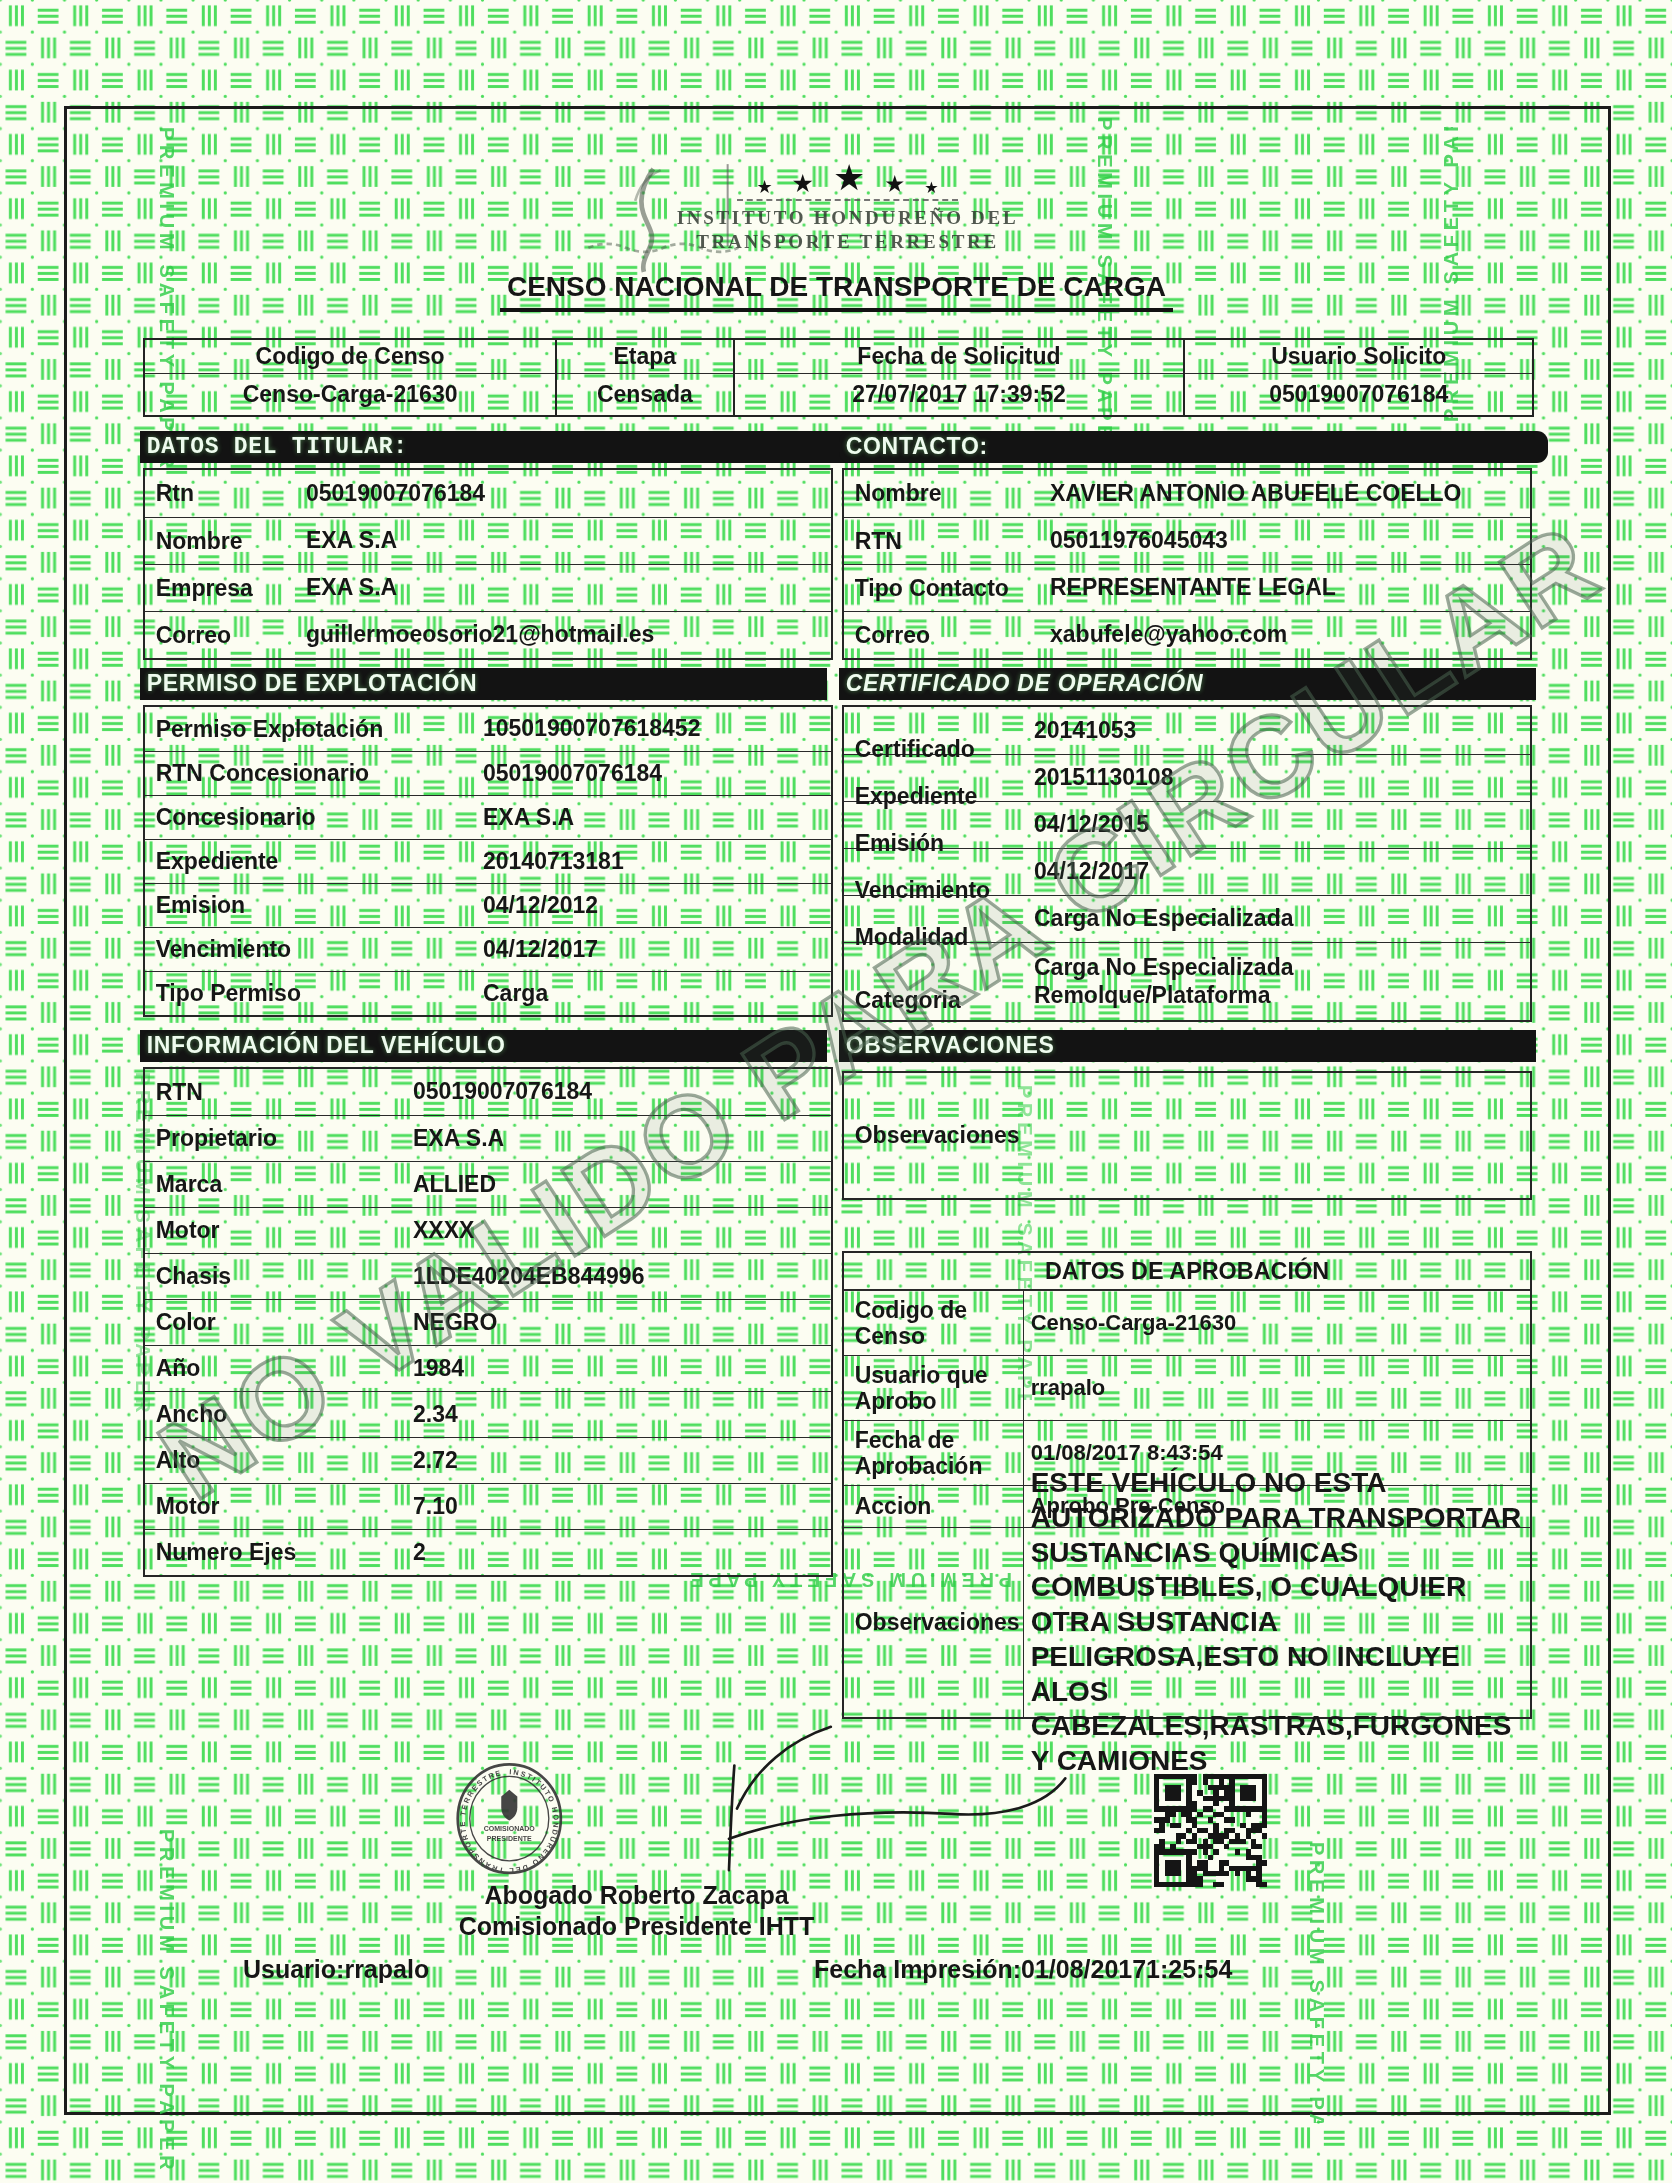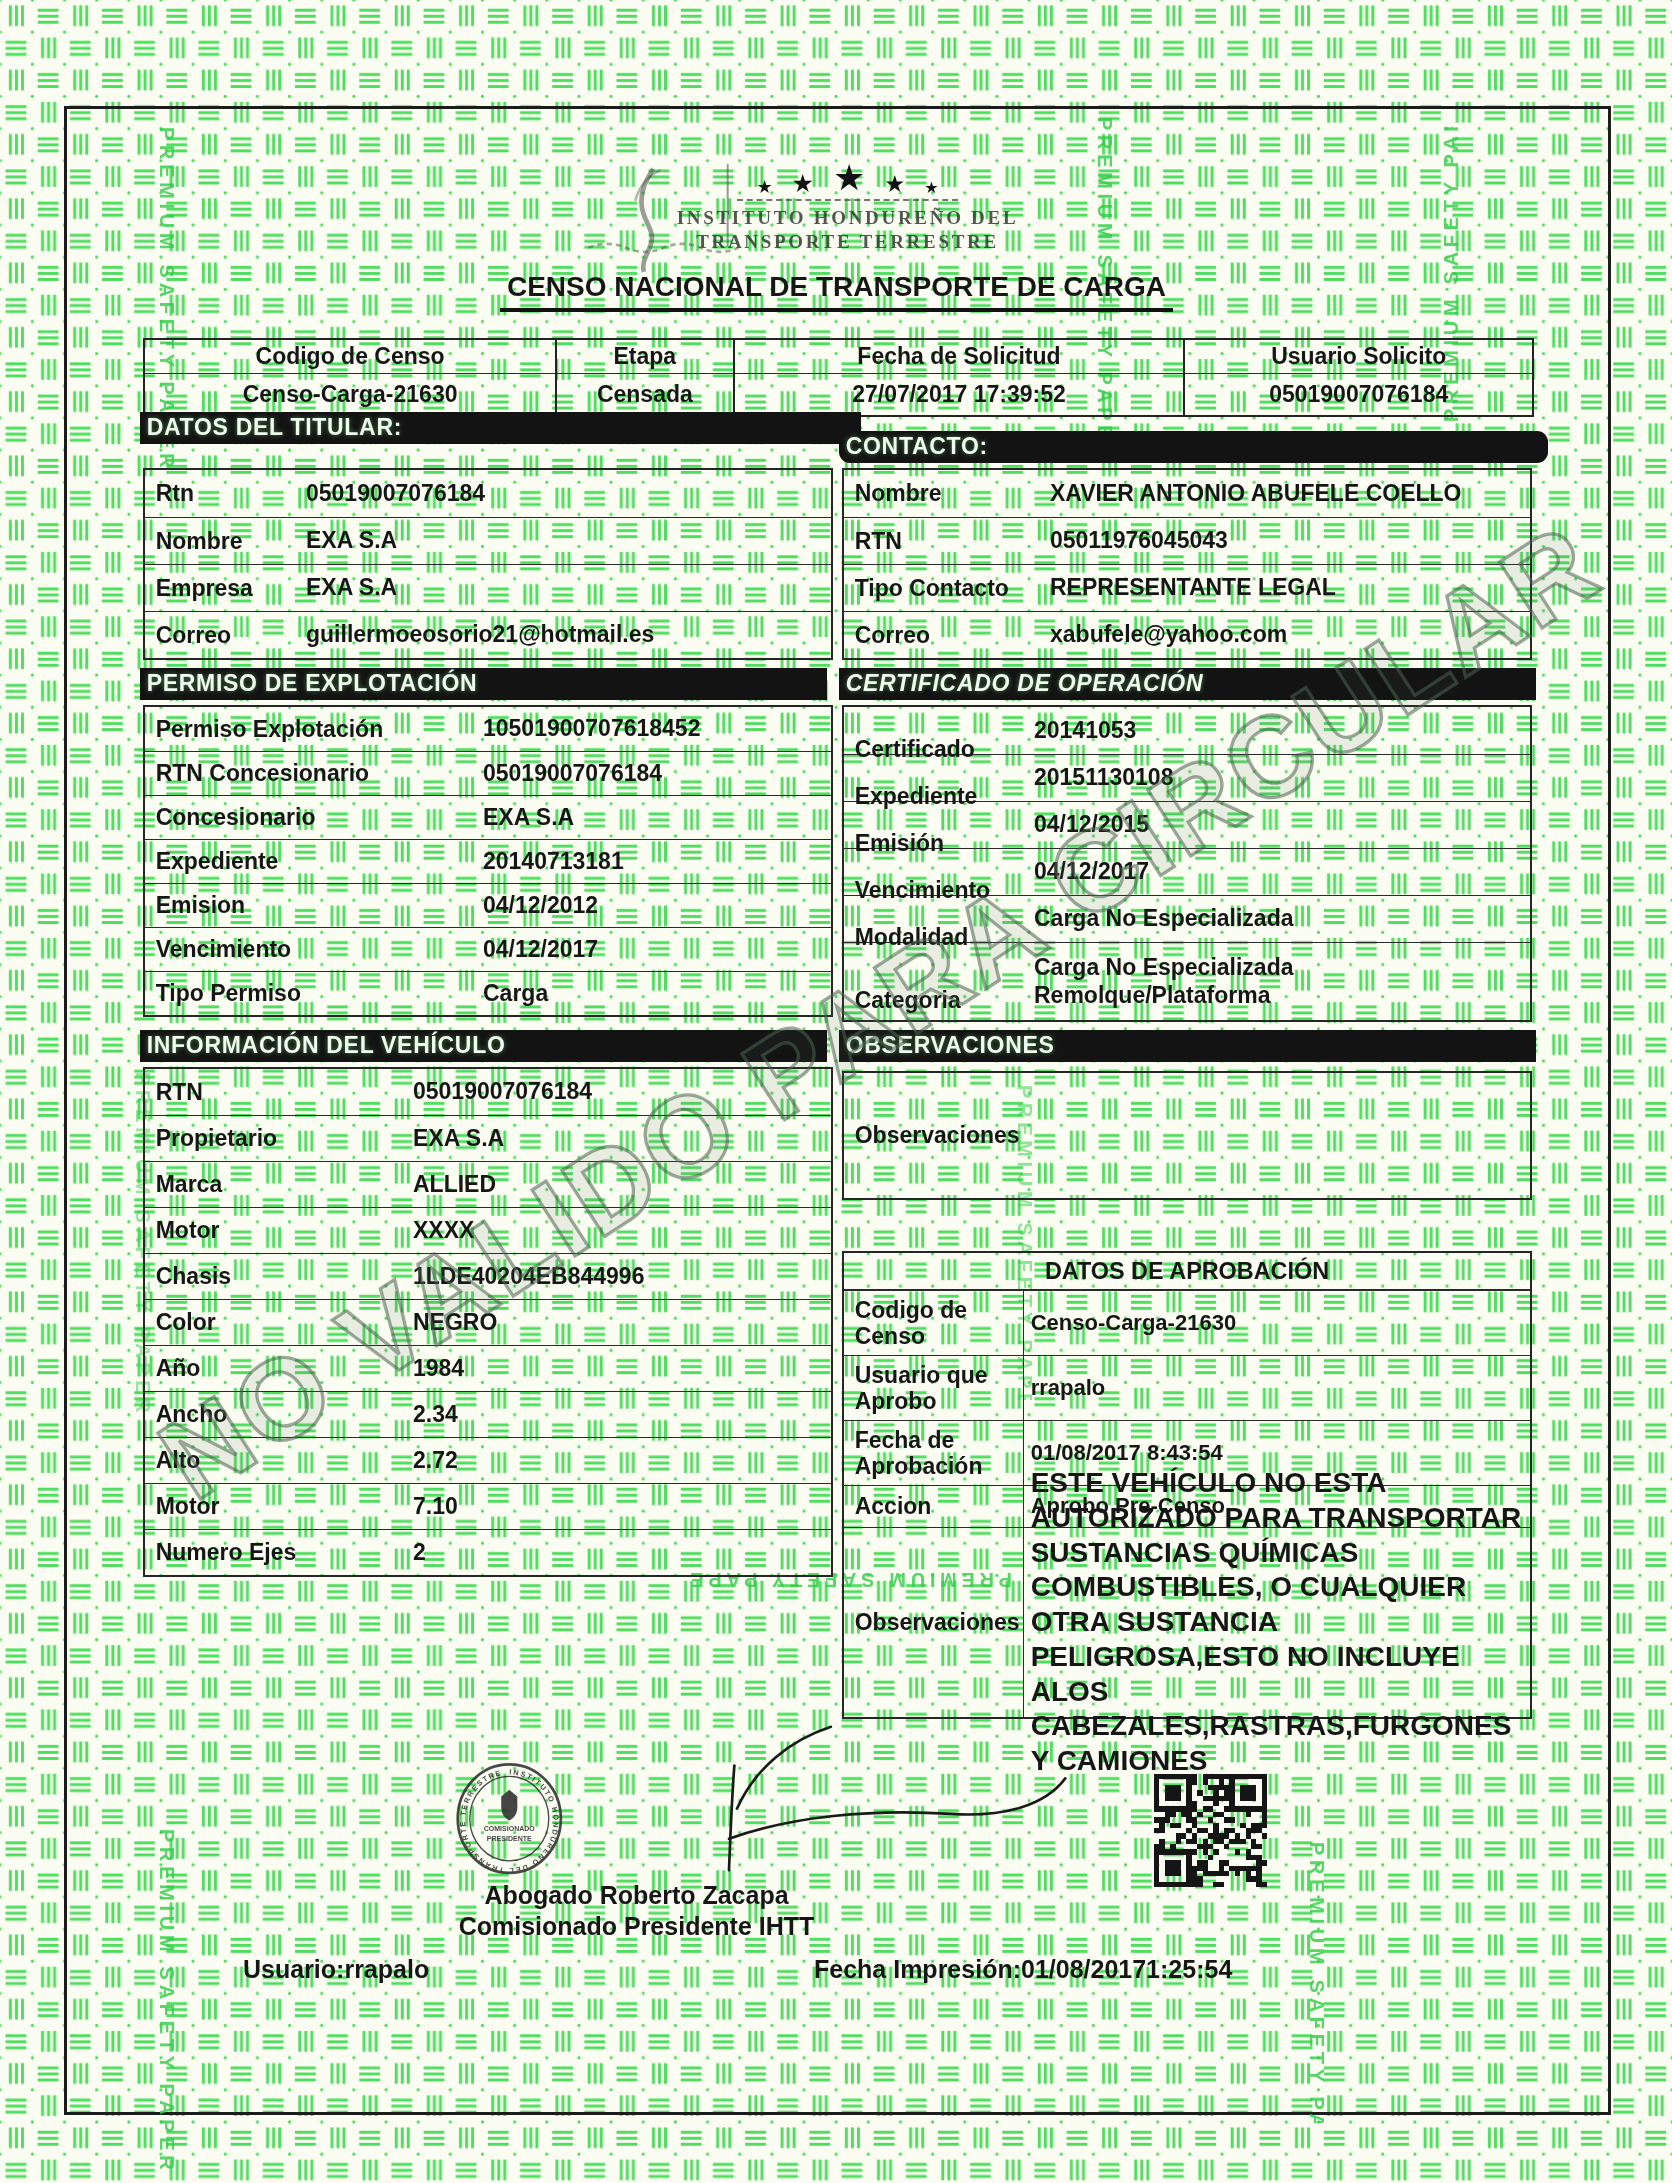--- a/index.html
+++ b/index.html
@@ -157,21 +157,21 @@
     <div class="sum-col c3">
       <div class="sum-head">Fecha de Solicitud</div>
       <div class="sum-val">27/07/2017 17:39:52</div>
     </div>
     <div class="sum-col c4">
       <div class="sum-head">Usuario Solicito</div>
       <div class="sum-val">05019007076184</div>
     </div>
   </div>
 
-  <div class="bar" style="left:140px;top:412px;width:721px;">DATOS DEL TITULAR:</div>
+  <div class="bar" style="left:140px;top:431px;width:721px;font-family:Liberation Mono, monospace;">DATOS DEL TITULAR:</div>
   <div class="bar" style="left:839px;top:431px;width:709px;border-radius:11px;">CONTACTO:</div>
   <div class="bar" style="left:140px;top:668px;width:687px;">PERMISO DE EXPLOTACIÓN</div>
   <div class="bar" style="left:839px;top:668px;width:697px;font-style:italic;">CERTIFICADO DE OPERACIÓN</div>
   <div class="bar" style="left:140px;top:1030px;width:687px;">INFORMACIÓN DEL VEHÍCULO</div>
   <div class="bar" style="left:839px;top:1030px;width:697px;">OBSERVACIONES</div>
 
   <div class="tbl t-titu" style="left:143px;top:468px;width:690px;">
     <div class="row">
         <div class="lbl">Rtn</div>
         <div class="val">05019007076184</div>

